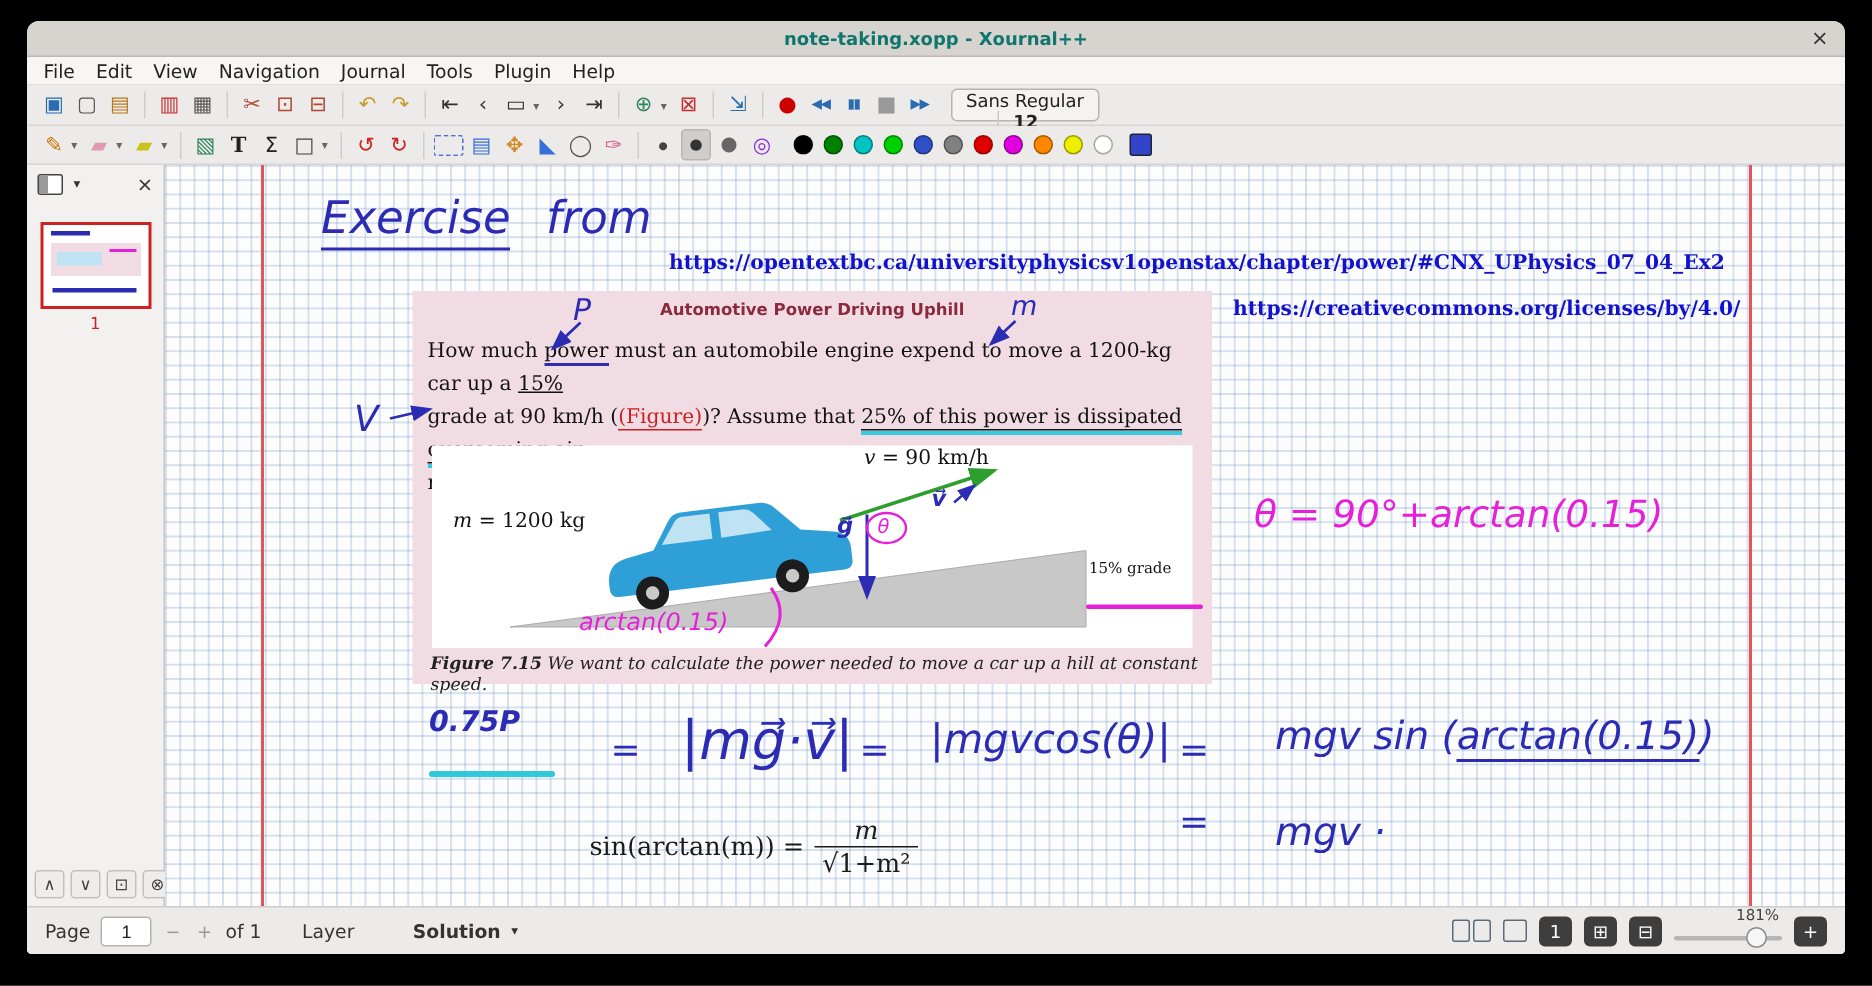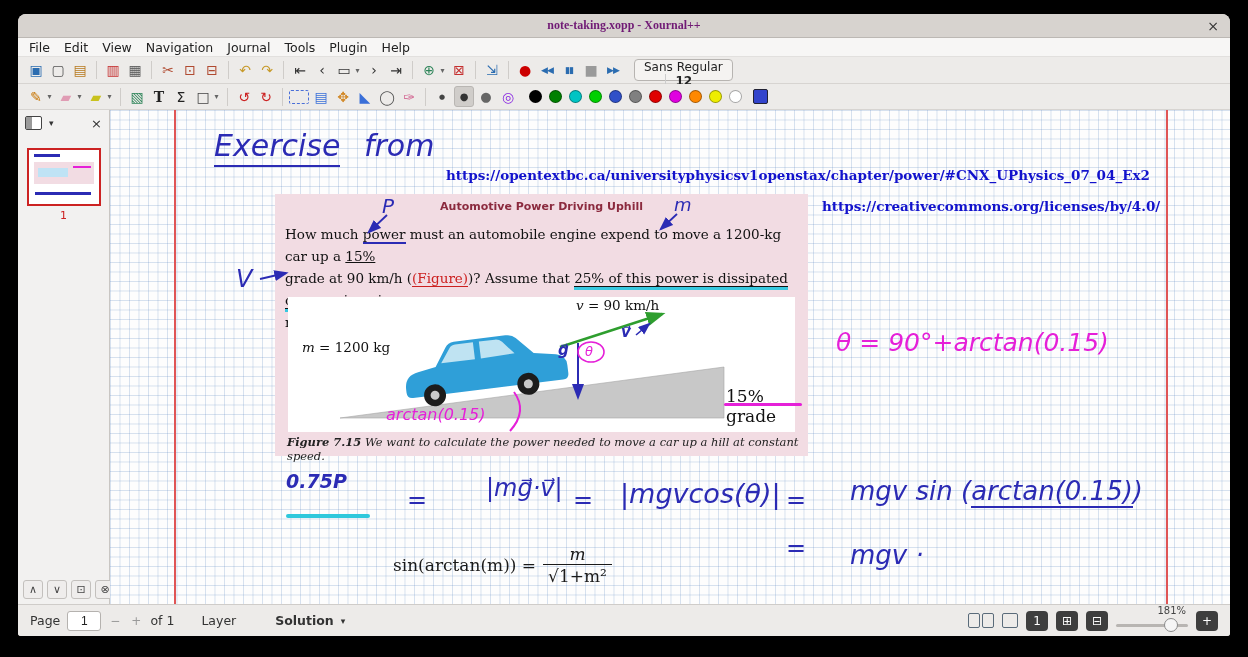--- a/index.html
+++ b/index.html
@@ -4,21 +4,21 @@
 <style>
   * { margin:0; padding:0; box-sizing:border-box; }
   html,body { width:1248px; height:657px; background:#000; overflow:hidden;
               font-family:"DejaVu Sans","Liberation Sans",sans-serif; }
   .window { position:absolute; left:18px; top:14px; width:1212px; height:622px;
             background:#eceae8; border-radius:8px 8px 3px 3px; overflow:hidden;
             display:flex; flex-direction:column; }
   
   .titlebar { flex:0 0 24px; background:#d7d3cf; border-bottom:1px solid #bcb8b4;
               display:flex; align-items:center; justify-content:center; position:relative; }
-  .title { font-size:12px; font-weight:bold; color:#701a75;font-family:Liberation Serif, serif; }
+  .title { font-size:12px; font-weight:bold; color:#0f766e; }
   .closebtn { position:absolute; right:11px; top:50%; transform:translateY(-50%);
               font-size:14px; color:#333; line-height:1; }
   
   .menubar { flex:0 0 19px; background:#f7f6f5; border-bottom:1px solid #e2e0de;
              display:flex; align-items:center; padding-left:4px; }
   .menuitem { font-size:12.5px; color:#222; padding:0 7px; }
   
   .tbar { display:flex; align-items:center; padding:0 7px; background:#edebe9;
           border-bottom:1px solid #d7d4d1; }
   .tb1 { flex:0 0 27px; } .tb2 { flex:0 0 26px; }
@@ -278,21 +278,21 @@
             <line x1="272" y1="50" x2="374" y2="17" stroke="#2e9e2e" stroke-width="2.4" marker-end="url(#mg)"></line>
             <line x1="290" y1="46" x2="290" y2="100" stroke="#2b2bb4" stroke-width="2" marker-end="url(#mb2)"></line>
             <ellipse cx="303" cy="55" rx="13" ry="10" fill="none" stroke="#e520d8" stroke-width="1.6"></ellipse>
             <path d="M226,95 Q240,114 222,134" fill="none" stroke="#e520d8" stroke-width="2"></path>
             <line x1="348" y1="38" x2="361" y2="27" stroke="#2b2bb4" stroke-width="1.6" marker-end="url(#mb2)"></line>
           </svg>
           <span class="abs serif" style="left:14px; top:42px; font-size:13.5px; color:#111;">
             <i>m</i><span> = 1200 kg</span></span>
           <span class="abs serif" style="left:288px; top:0px; font-size:13.5px; color:#111;">
             <i>v</i><span> = 90 km/h</span></span>
-          <span class="abs serif" style="left:438px; top:89px; font-size:17px; color:#111;">15% grade</span>
+          <span class="abs serif" style="left:438px; top:77px; font-size:10px; color:#111;">15% grade</span>
           <span class="abs" style="left:436px; top:106px; width:78px; height:3px; background:#e520d8; border-radius:2px;"></span>
           <span class="abs hw" style="left:270px; top:44px; font-size:15px; font-weight:bold;">g⃗</span>
           <span class="abs hwm" style="left:297px; top:47px; font-size:13px;">θ</span>
           <span class="abs hw" style="left:333px; top:26px; font-size:15px; font-weight:bold;">v⃗</span>
           <span class="abs hwm" style="left:98px; top:108px; font-size:16px;">arctan(0.15)</span>
         </div>
 
         <div class="abs cap" style="left:12px; top:241px; right:8px;">
           <b>Figure 7.15</b><span> We want to calculate the power needed to move a car up a hill at constant speed.</span>
         </div>
@@ -310,21 +310,21 @@
             </marker>
           </defs>
         <line x1="277" y1="105" x2="259" y2="122" stroke="#2b2bb4" stroke-width="1.8" marker-end="url(#mb)"></line>
         <line x1="567" y1="104" x2="551" y2="119" stroke="#2b2bb4" stroke-width="1.8" marker-end="url(#mb)"></line>
         <line x1="150" y1="169" x2="176" y2="163" stroke="#2b2bb4" stroke-width="1.8" marker-end="url(#mb)"></line>
       </svg>
 
       <span class="abs hw" style="left:176px; top:360px; font-size:19px;font-weight:bold;">0.75P</span>
       <span class="abs" style="left:176px; top:404px; width:84px; height:4px; background:#2fc8dc; border-radius:2px;"></span>
       <span class="abs hw" style="left:297px; top:376px; font-size:24px;">=</span>
-      <span class="abs hw" style="left:344px; top:364px; font-size:24px;padding-left:32px;">|mg⃗·v⃗|</span>
+      <span class="abs hw" style="left:344px; top:364px; font-size:36px;">|mg⃗·v⃗|</span>
       <span class="abs hw" style="left:463px; top:376px; font-size:24px;">=</span>
       <span class="abs hw" style="left:510px; top:368px; font-size:27px;">|mgvcos(θ)|</span>
       <span class="abs hw" style="left:676px; top:376px; font-size:24px;">=</span>
       <span class="abs hw" style="left:740px; top:366px; font-size:26px;">
         <span>mgv sin (</span><span style="border-bottom:2px solid #2b2bb4;">arctan(0.15)</span><span>)</span>
       </span>
 
       <div class="abs serif" style="left:283px; top:434px; font-size:17px; color:#1a1a1a; display:flex; align-items:center; gap:7px;">
         <span>sin(arctan(m)) =</span>
         <span class="frac">

